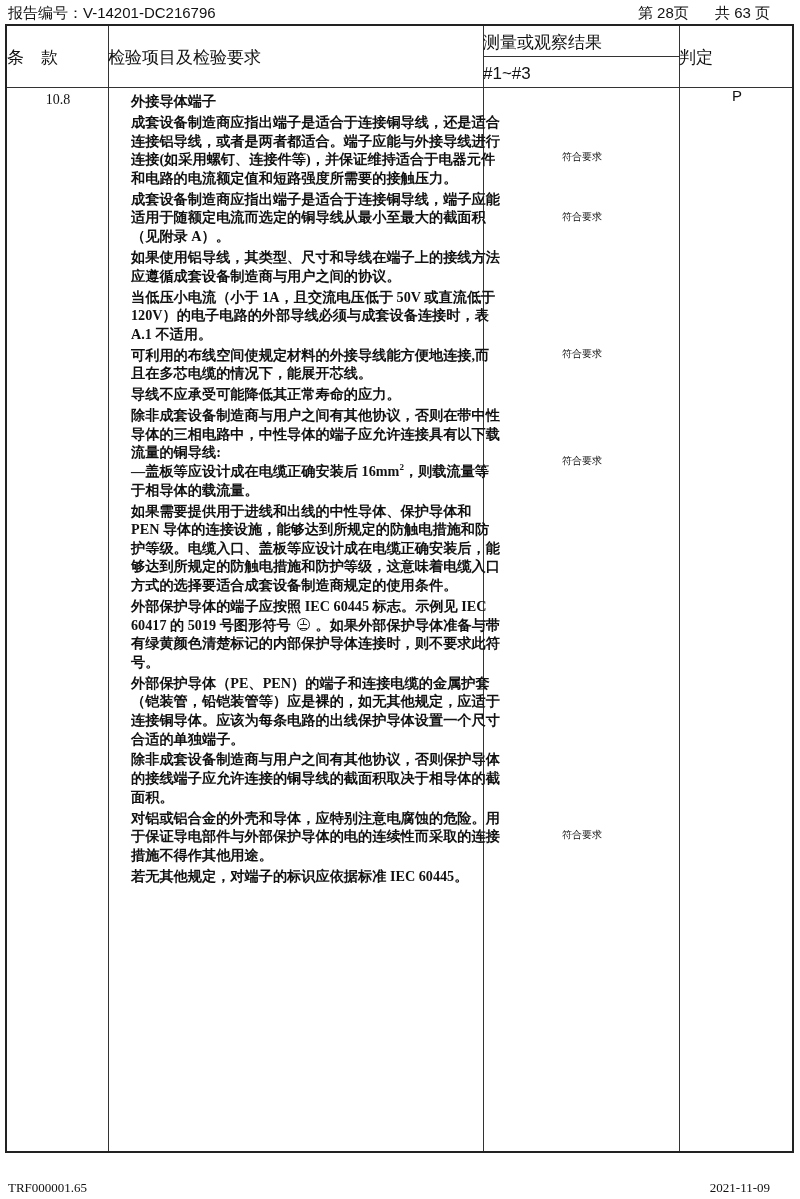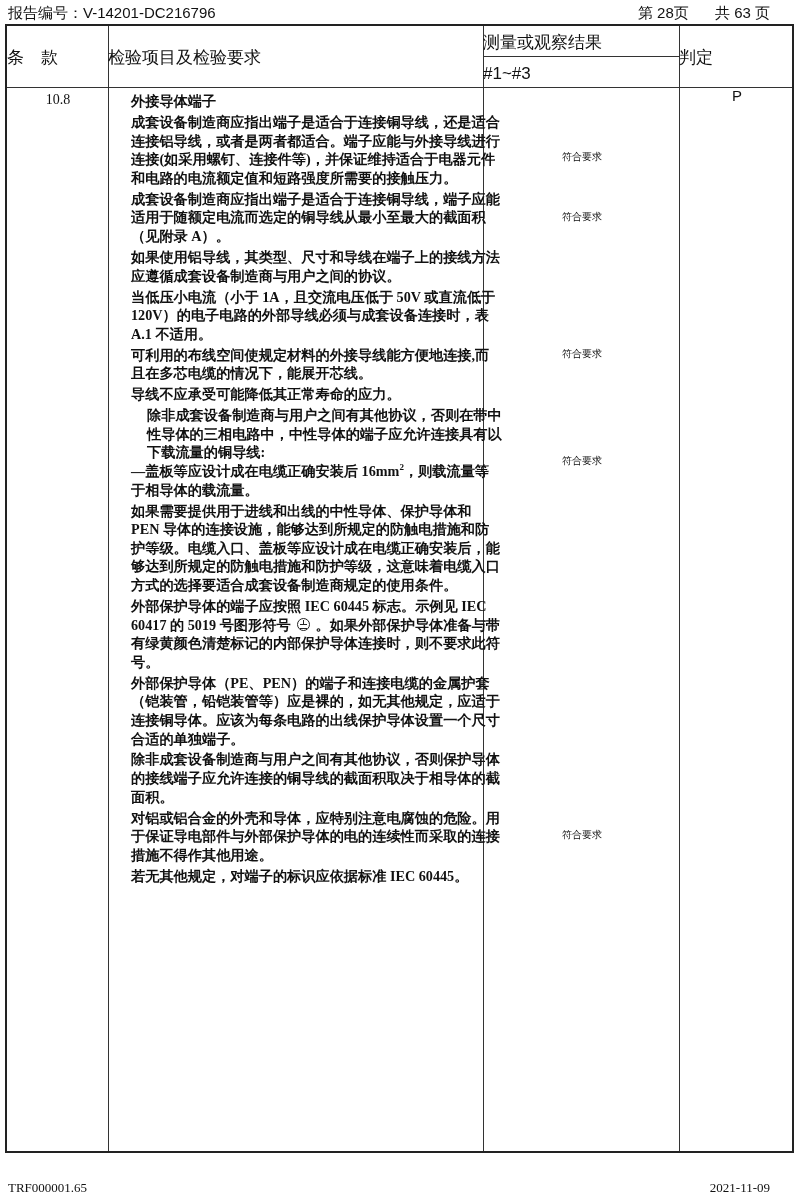--- a/index.html
+++ b/index.html
@@ -62,21 +62,21 @@
   <div class="clause serif">10.8</div>
 
   <div class="req serif">
     <p>外接导体端子</p>
     <p>成套设备制造商应指出端子是适合于连接铜导线，还是适合连接铝导线，或者是两者都适合。端子应能与外接导线进行连接(如采用螺钉、连接件等)，并保证维持适合于电器元件和电路的电流额定值和短路强度所需要的接触压力。</p>
     <p>成套设备制造商应指出端子是适合于连接铜导线，端子应能适用于随额定电流而选定的铜导线从最小至最大的截面积（见附录 A）。</p>
     <p>如果使用铝导线，其类型、尺寸和导线在端子上的接线方法应遵循成套设备制造商与用户之间的协议。</p>
     <p>当低压小电流（小于 1A，且交流电压低于 50V 或直流低于 120V）的电子电路的外部导线必须与成套设备连接时，表 A.1 不适用。</p>
     <p>可利用的布线空间使规定材料的外接导线能方便地连接,而且在多芯电缆的情况下，能展开芯线。</p>
     <p>导线不应承受可能降低其正常寿命的应力。</p>
-    <p style="margin-bottom:0;margin-left:16px;">除非成套设备制造商与用户之间有其他协议，否则在带中性导体的三相电路中，中性导体的端子应允许连接具有以下载流量的铜导线:</p>
+    <p style="margin-bottom:0;">除非成套设备制造商与用户之间有其他协议，否则在带中性导体的三相电路中，中性导体的端子应允许连接具有以下载流量的铜导线:</p>
     <p><span>—盖板等应设计成在电缆正确安装后 16mm</span><sup>2</sup><span>，则载流量等于相导体的载流量。</span></p>
     <p>如果需要提供用于进线和出线的中性导体、保护导体和 PEN 导体的连接设施，能够达到所规定的防触电措施和防护等级。电缆入口、盖板等应设计成在电缆正确安装后，能够达到所规定的防触电措施和防护等级，这意味着电缆入口方式的选择要适合成套设备制造商规定的使用条件。</p>
     <p><span>外部保护导体的端子应按照 IEC 60445 标志。示例见 IEC 60417 的 5019 号图形符号</span><span class="earth"></span><span>。如果外部保护导体准备与带有绿黄颜色清楚标记的内部保护导体连接时，则不要求此符号。</span></p>
     <p>外部保护导体（PE、PEN）的端子和连接电缆的金属护套（铠装管，铅铠装管等）应是裸的，如无其他规定，应适于连接铜导体。应该为每条电路的出线保护导体设置一个尺寸合适的单独端子。</p>
     <p>除非成套设备制造商与用户之间有其他协议，否则保护导体的接线端子应允许连接的铜导线的截面积取决于相导体的截面积。</p>
     <p>对铝或铝合金的外壳和导体，应特别注意电腐蚀的危险。用于保证导电部件与外部保护导体的电的连续性而采取的连接措施不得作其他用途。</p>
     <p>若无其他规定，对端子的标识应依据标准 IEC 60445。</p>
   </div>
 
   <div class="res serif" style="top:124px;">符合要求</div>

